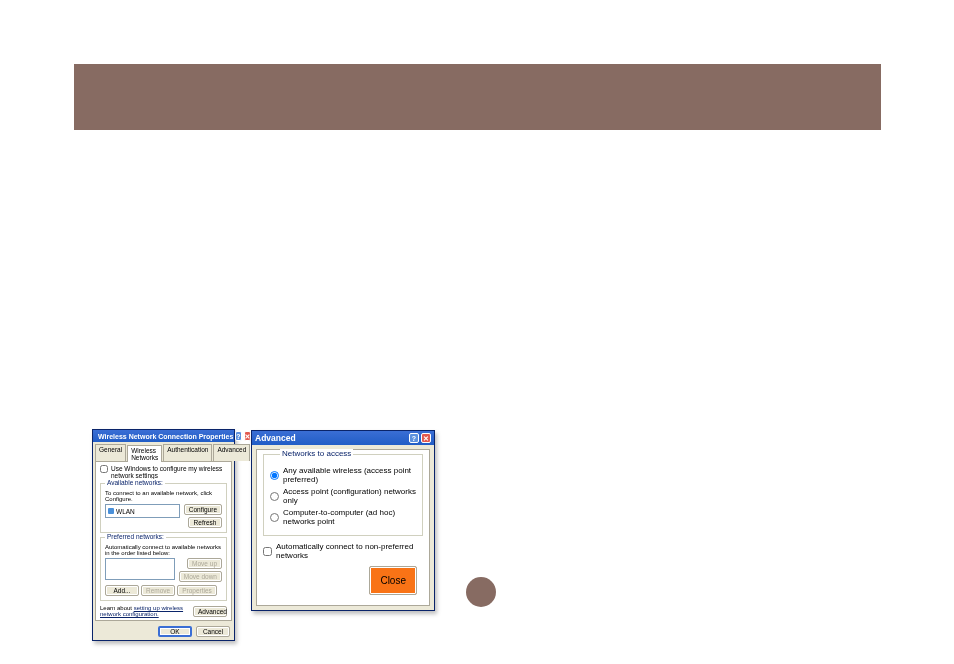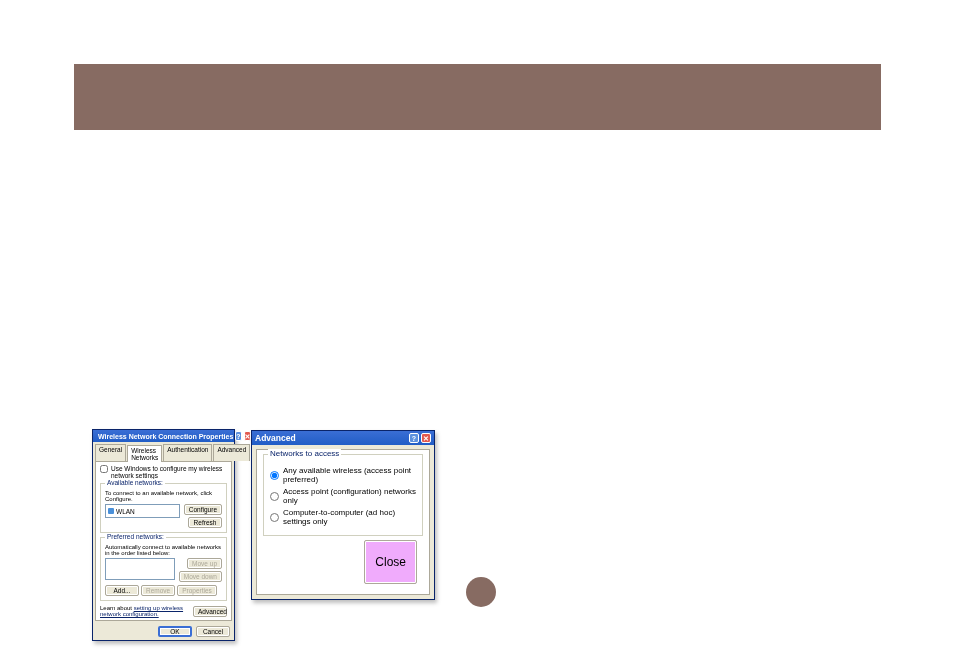--- a/index.html
+++ b/index.html
@@ -155,37 +155,37 @@
     margin:4px;
     border:1px solid #aca899;
     padding:4px 6px;
   }
   .group2 {
     border:1px solid #d0d0bf;
     padding:8px 6px 6px 6px;
     position:relative;
   }
   .group2 .legend {
-    position:absolute; top:-6px; left:4px;
+    position:absolute; top:-6px; left:16px;
     background:#fff; padding:0 2px;
     color:#0a246a; font-size:8px;
   }
   .radiorow { display:flex; align-items:center; font-size:8px; margin:3px 0; }
   .radiorow input[type=radio] { margin:0 4px 0 0; width:9px;height:9px; }
   .chk2row { display:flex; align-items:center; font-size:8px; margin:6px 0 2px 0; }
   .chk2row input { margin:0 4px 0 0; width:9px;height:9px; }
   .dlg2-foot {
     display:flex; justify-content:flex-end;
     padding:4px 6px 6px 0;
   }
   .xp-btn2 {
-    font-size:12px;
-    padding:14px 10px;
-    border:1px solid #aca899;
-    background:#f0abfc;
+    font-size:10px;
+    padding:8px 10px;
+    border:1px solid #aca899;
+    background:#f97316;
     border-radius:2px;
     cursor:default;
     box-shadow: inset 0 0 0 1px #fff;
   }
 </style>
 </head>
 <body>
 
 <div class="banner"></div>
 <div class="circle"></div>
@@ -273,20 +273,24 @@
       <label class="radiorow">
         <input type="radio" name="na" checked="" style="">
         <span>Any available wireless (access point preferred)</span>
       </label>
       <label class="radiorow">
         <input type="radio" name="na" style="">
         <span>Access point (configuration) networks only</span>
       </label>
       <label class="radiorow">
         <input type="radio" name="na" style="">
-        <span>Computer-to-computer (ad hoc) settings only</span>
+        <span>Computer-to-computer (ad hoc) networks point</span>
       </label>
     </div>
+    <label class="chk2row">
+      <input type="checkbox" style="">
+      <span>Automatically connect to non-preferred networks</span>
+    </label>
     <div class="dlg2-foot">
       <div class="xp-btn2">Close</div>
     </div>
   </div>
 </div>
 
 </body></html>

